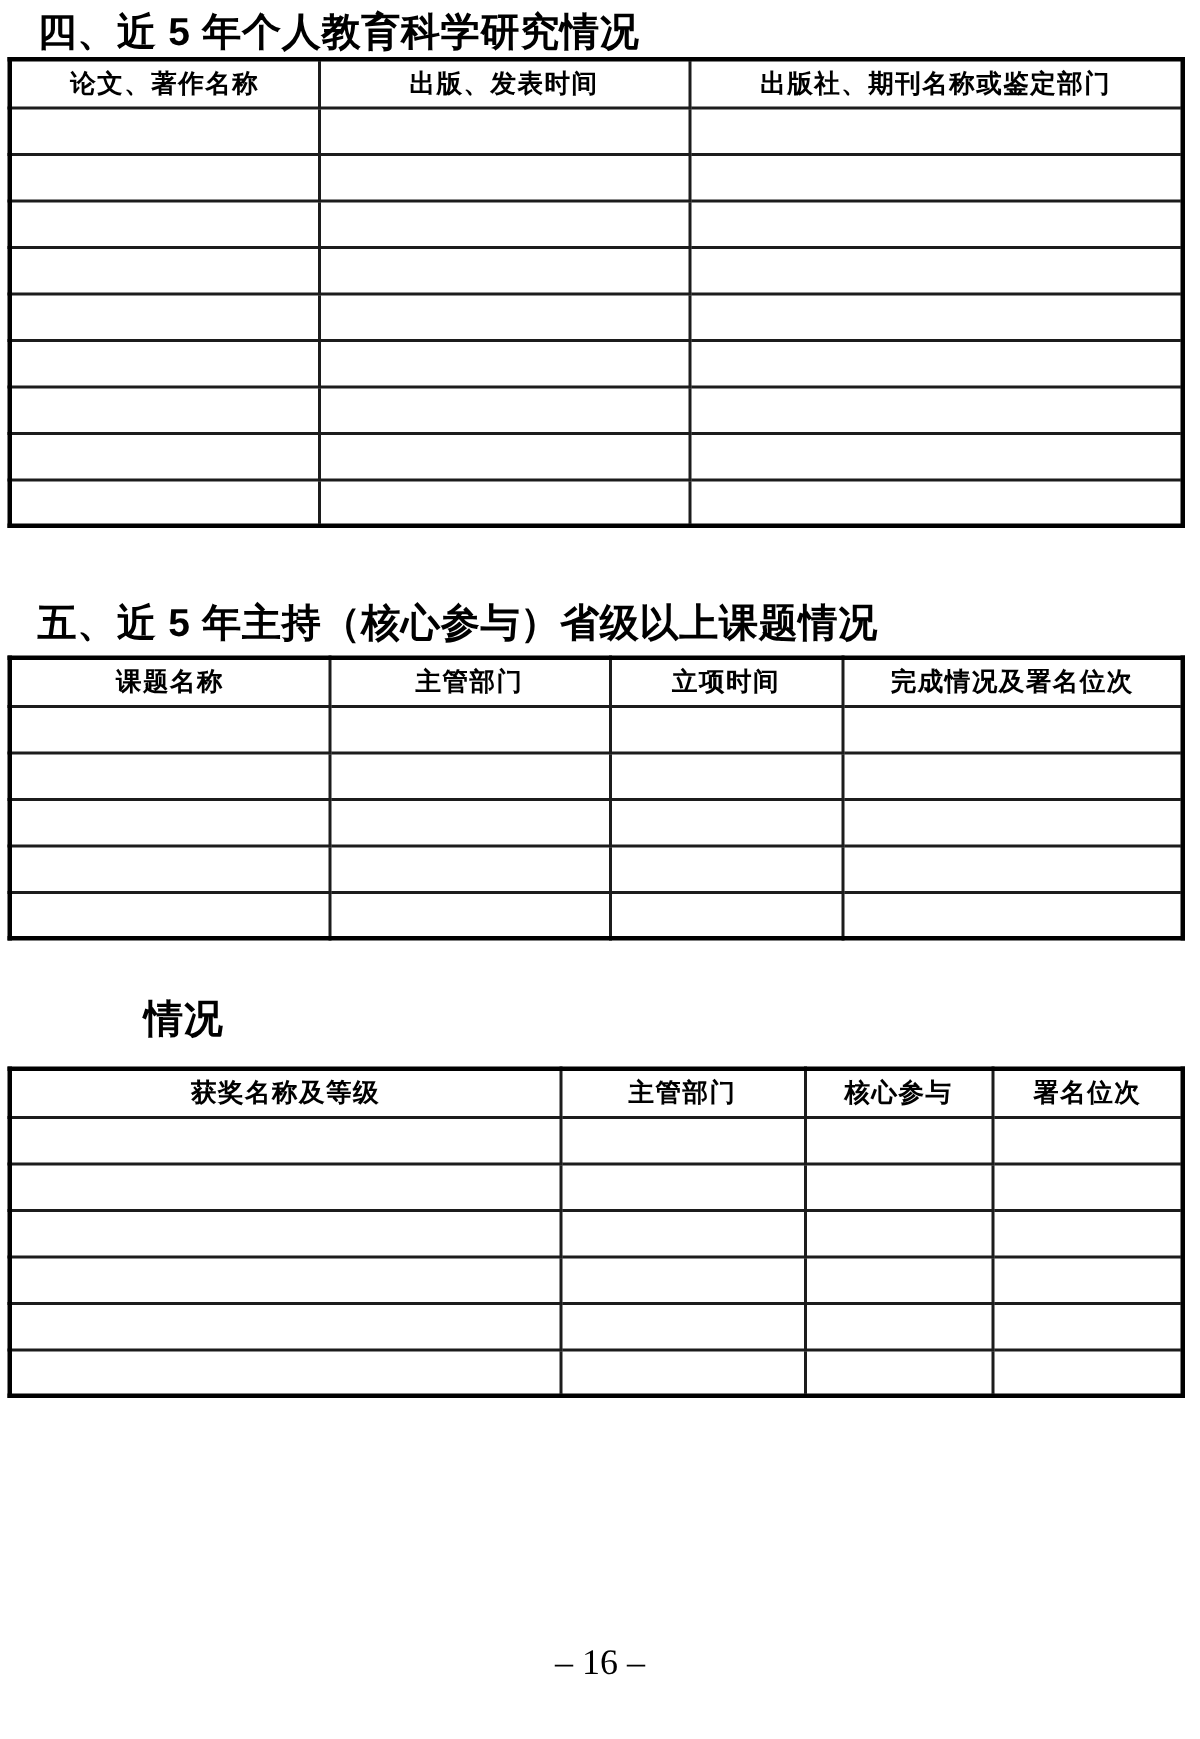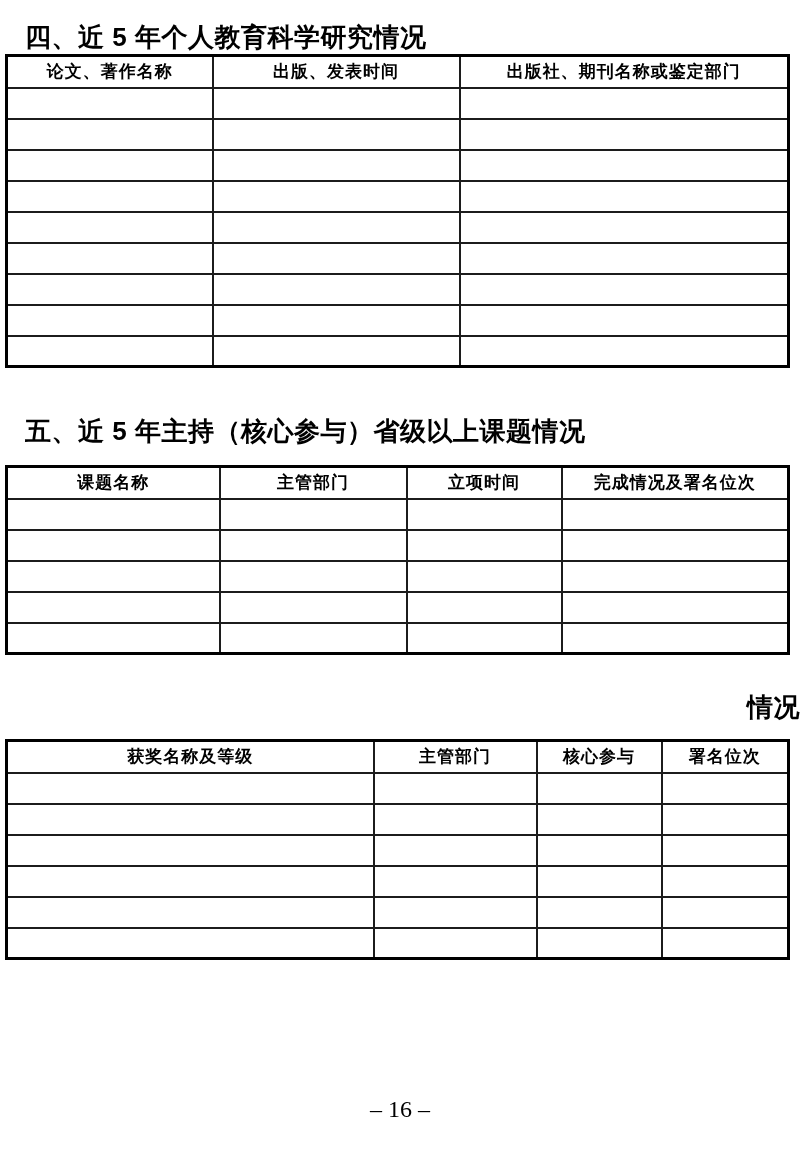--- a/index.html
+++ b/index.html
@@ -8,45 +8,45 @@
     width: 800px;
     height: 1159px;
     font-family: "Liberation Serif", "DejaVu Serif", serif;
     color: #000;
     overflow: hidden;
   }
   .page {
     position: relative;
     width: 800px;
     height: 1129px;
-    padding-top: 22px;
+    padding-top: 6px;
   }
   h2.sec-title {
     margin: 0 0 0 25px;
     font-family: "Liberation Sans", "DejaVu Sans", sans-serif;
     font-weight: 700;
     font-size: 26px;
     line-height: 30px;
     letter-spacing: 0.5px;
     color: #000;
   }
   h2.t5 { margin-top: 48px; }
   h2.t6 { margin-top: 36px; line-height: 32px; }
   h2.t6 .line { display: block; }
-  h2.t6 .line2 { margin-left: 71px; text-align: right; }
+  h2.t6 .line2 { margin-left: 71px; }
 
   table.tbl {
     margin: 2px 0 0 5px;
     width: 782px;
     border-collapse: collapse;
     table-layout: fixed;
     border: 3px solid #000;
     background: #fff;
   }
-  table.tbl2 { margin-top: 19px; }
+  table.tbl2 { margin-top: 7px; }
   table.tbl3 { margin-top: 16px; }
   .tbl th, .tbl td {
     border: 2px solid #1c1c1c;
     padding: 0 4px;
   }
   .tbl th {
     font-family: "Liberation Serif", "DejaVu Serif", serif;
     font-weight: 700;
     font-size: 17px;
     letter-spacing: 1px;

